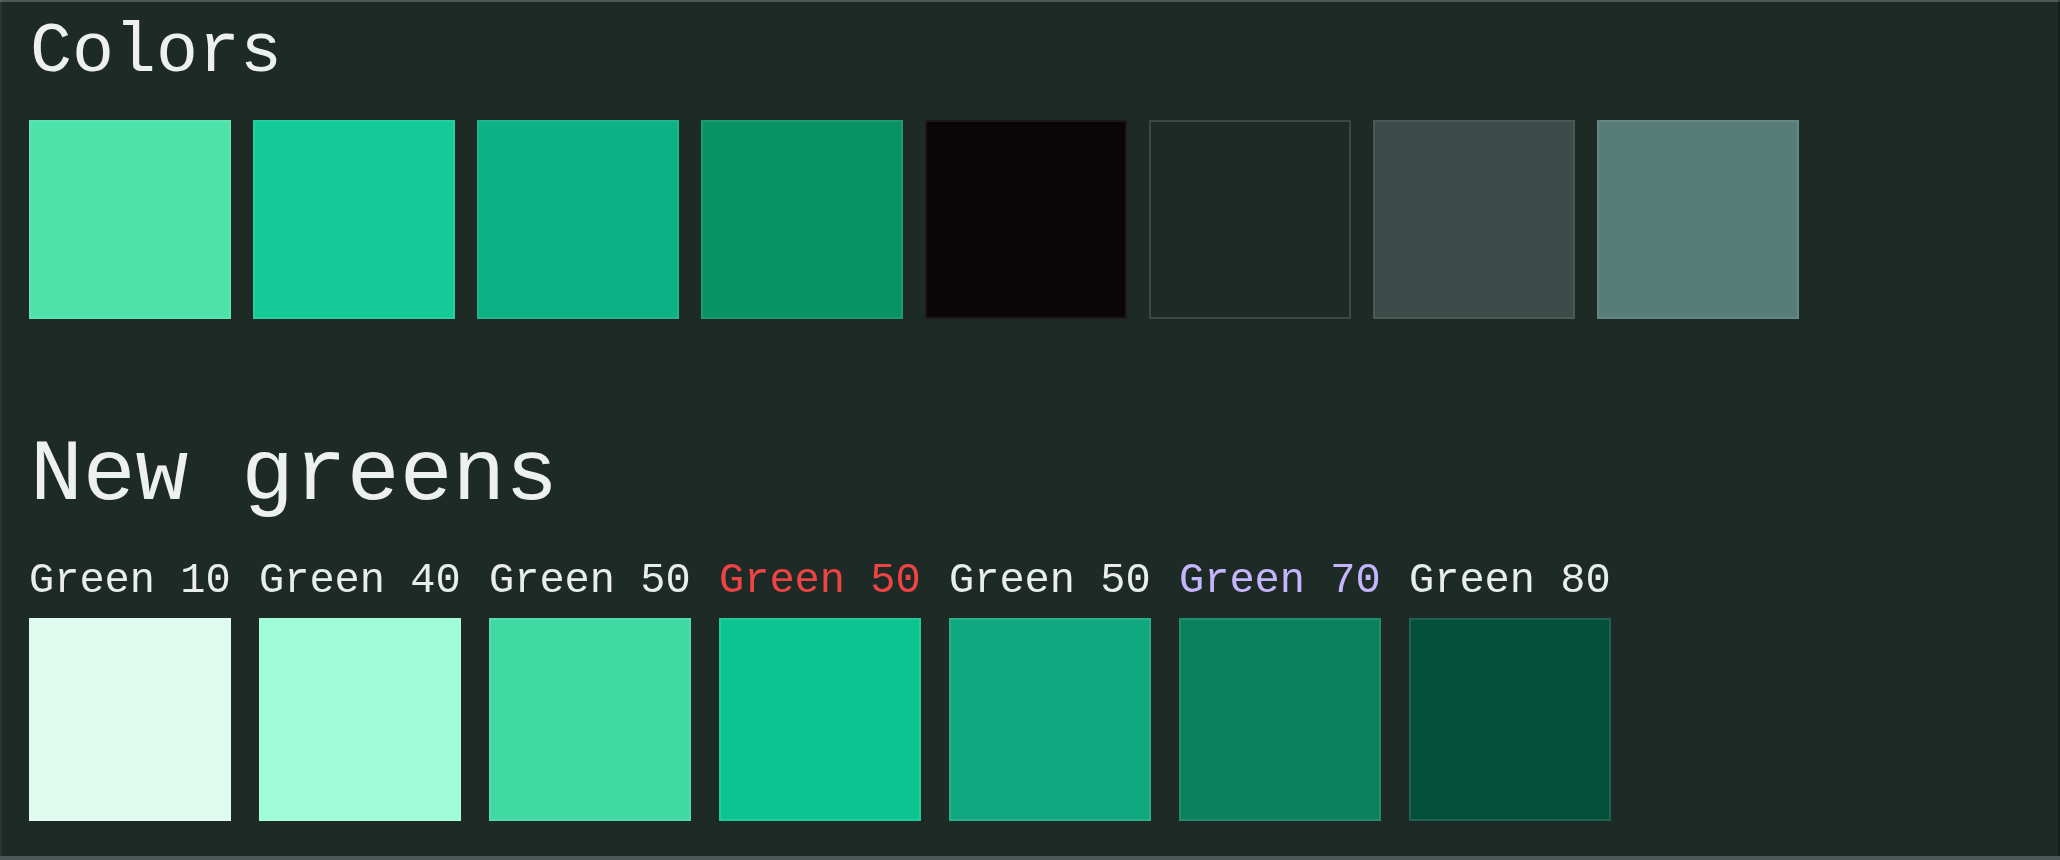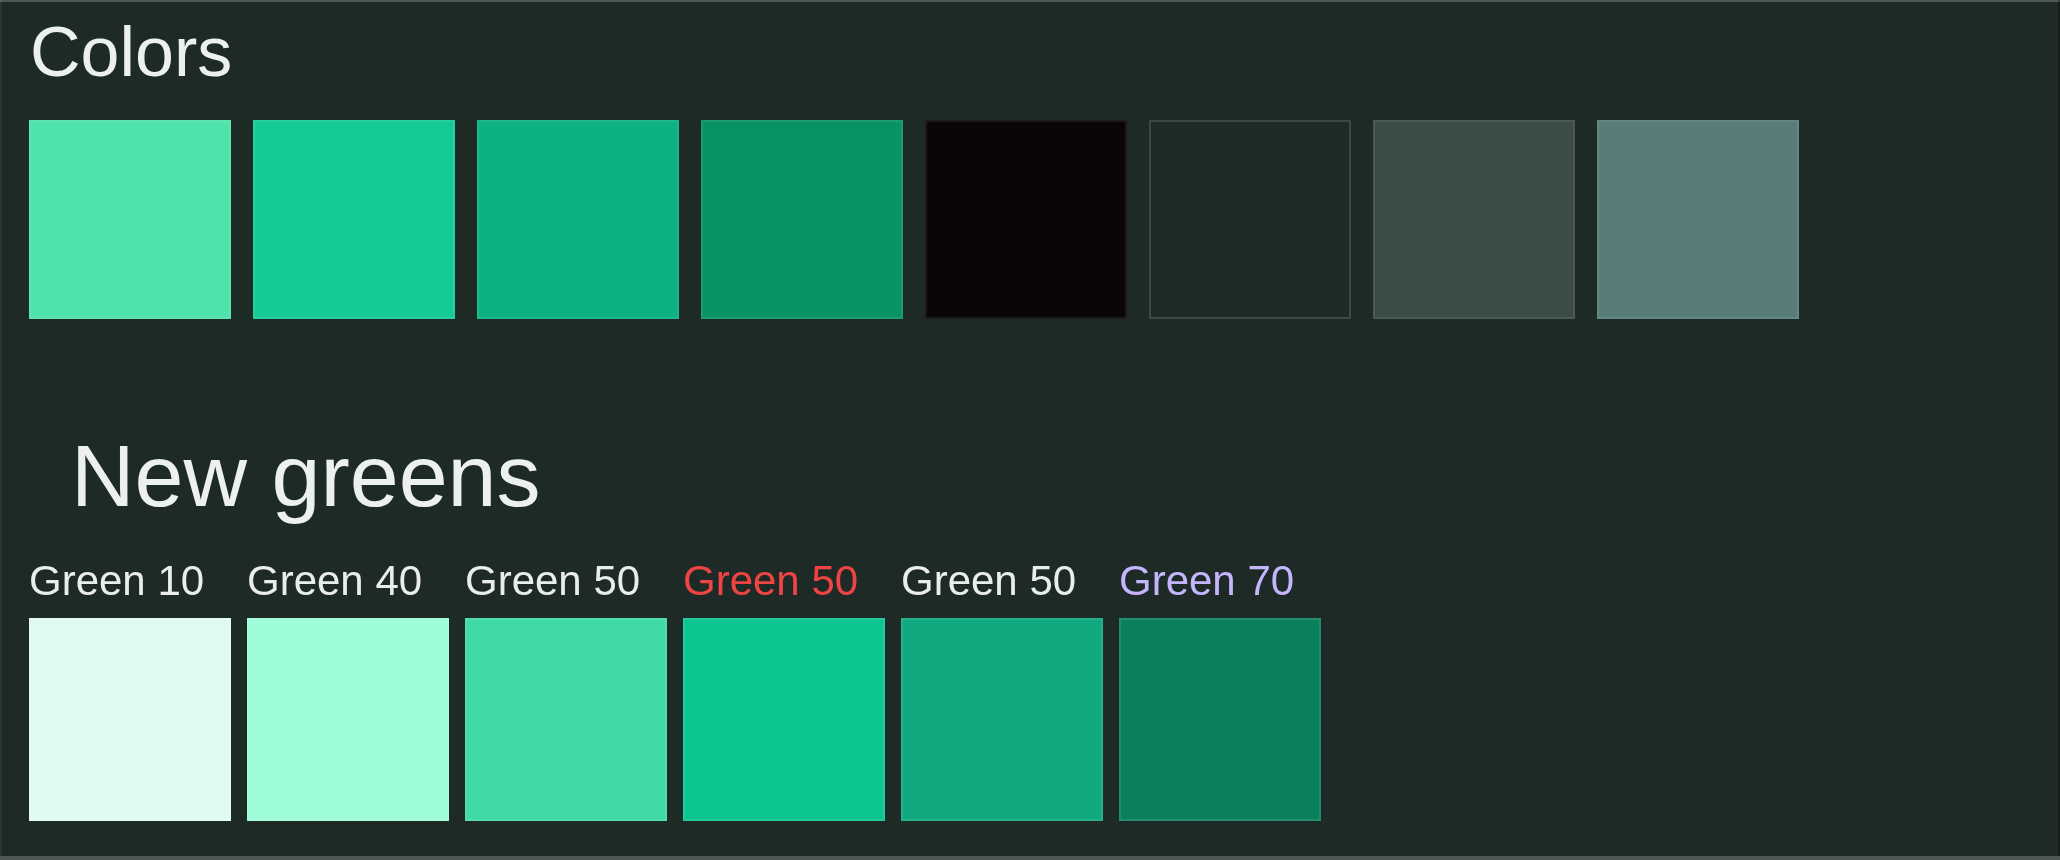--- a/index.html
+++ b/index.html
@@ -1,52 +1,52 @@
 <!DOCTYPE html>
 <html><head>
 <meta charset="utf-8">
 <style>
   html,body{margin:0;padding:0;background:#0c0f0e;}
   #page{
     position:relative;
     width:2060px;height:860px;
     background:#1E2A26;
     overflow:hidden;
-    font-family:Liberation Sans, sans-serif;
+    font-family:Liberation Mono, monospace;
   }
   .edge{position:absolute;left:0;width:100%;}
   .edge-top{top:0;height:2px;}
   .edge-bottom{bottom:0;height:4px;}
   .edge-left{position:absolute;left:0;top:0;width:2px;height:100%;background:rgba(255,255,255,0.06);}
   .edge-right{position:absolute;right:0;top:0;width:2px;height:100%;background:rgba(0,0,0,0.28);}
 
   .section-title{
     position:absolute;left:30px;margin:0;
     font-weight:500;line-height:1.1;letter-spacing:0;
   }
   #colors-title{top:14px;font-size:70px;}
-  #greens-title{top:428px;font-size:88px;margin-left:41px;}
+  #greens-title{top:428px;font-size:88px;}
 
   .swatch-row{
     position:absolute;left:29px;top:120px;
     display:flex;gap:22px;
   }
   .swatch{
     width:202px;height:199px;
     box-sizing:border-box;
     border:2px solid rgba(255,255,255,0.08);
   }
   .swatch.outline{
     background:transparent !important;
     border-color:rgba(255,255,255,0.14);
   }
 
   .greens-row{
     position:absolute;left:29px;top:556px;
-    display:flex;gap:16px;
+    display:flex;gap:28px;
   }
   .green-cell{display:flex;flex-direction:column;width:202px;}
   .swatch-label{
     font-size:42px;line-height:50px;
     white-space:nowrap;
   }
   .green-swatch{
     width:202px;height:203px;margin-top:12px;
     box-sizing:border-box;
     border:2px solid rgba(255,255,255,0.10);
@@ -93,16 +93,20 @@
         <div class="green-swatch" style="background: rgb(11, 197, 145);"></div>
       </div>
       <div class="green-cell">
         <div class="swatch-label" style="color: rgb(233, 238, 236);">Green 50</div>
         <div class="green-swatch" style="background: rgb(16, 168, 126);"></div>
       </div>
       <div class="green-cell">
         <div class="swatch-label" style="color: #c4b5fd;">Green 70</div>
         <div class="green-swatch" style="background: rgb(10, 128, 93);"></div>
       </div>
+      <div class="green-cell">
+        <div class="swatch-label" style="color: rgb(233, 238, 236);">Green 80</div>
+        <div class="green-swatch" style="background: rgb(5, 80, 58);"></div>
+      </div>
     </div>
 
   <div class="edge edge-bottom" style="background: rgb(78, 88, 86);"></div>
 </div>
 
 </body></html>

